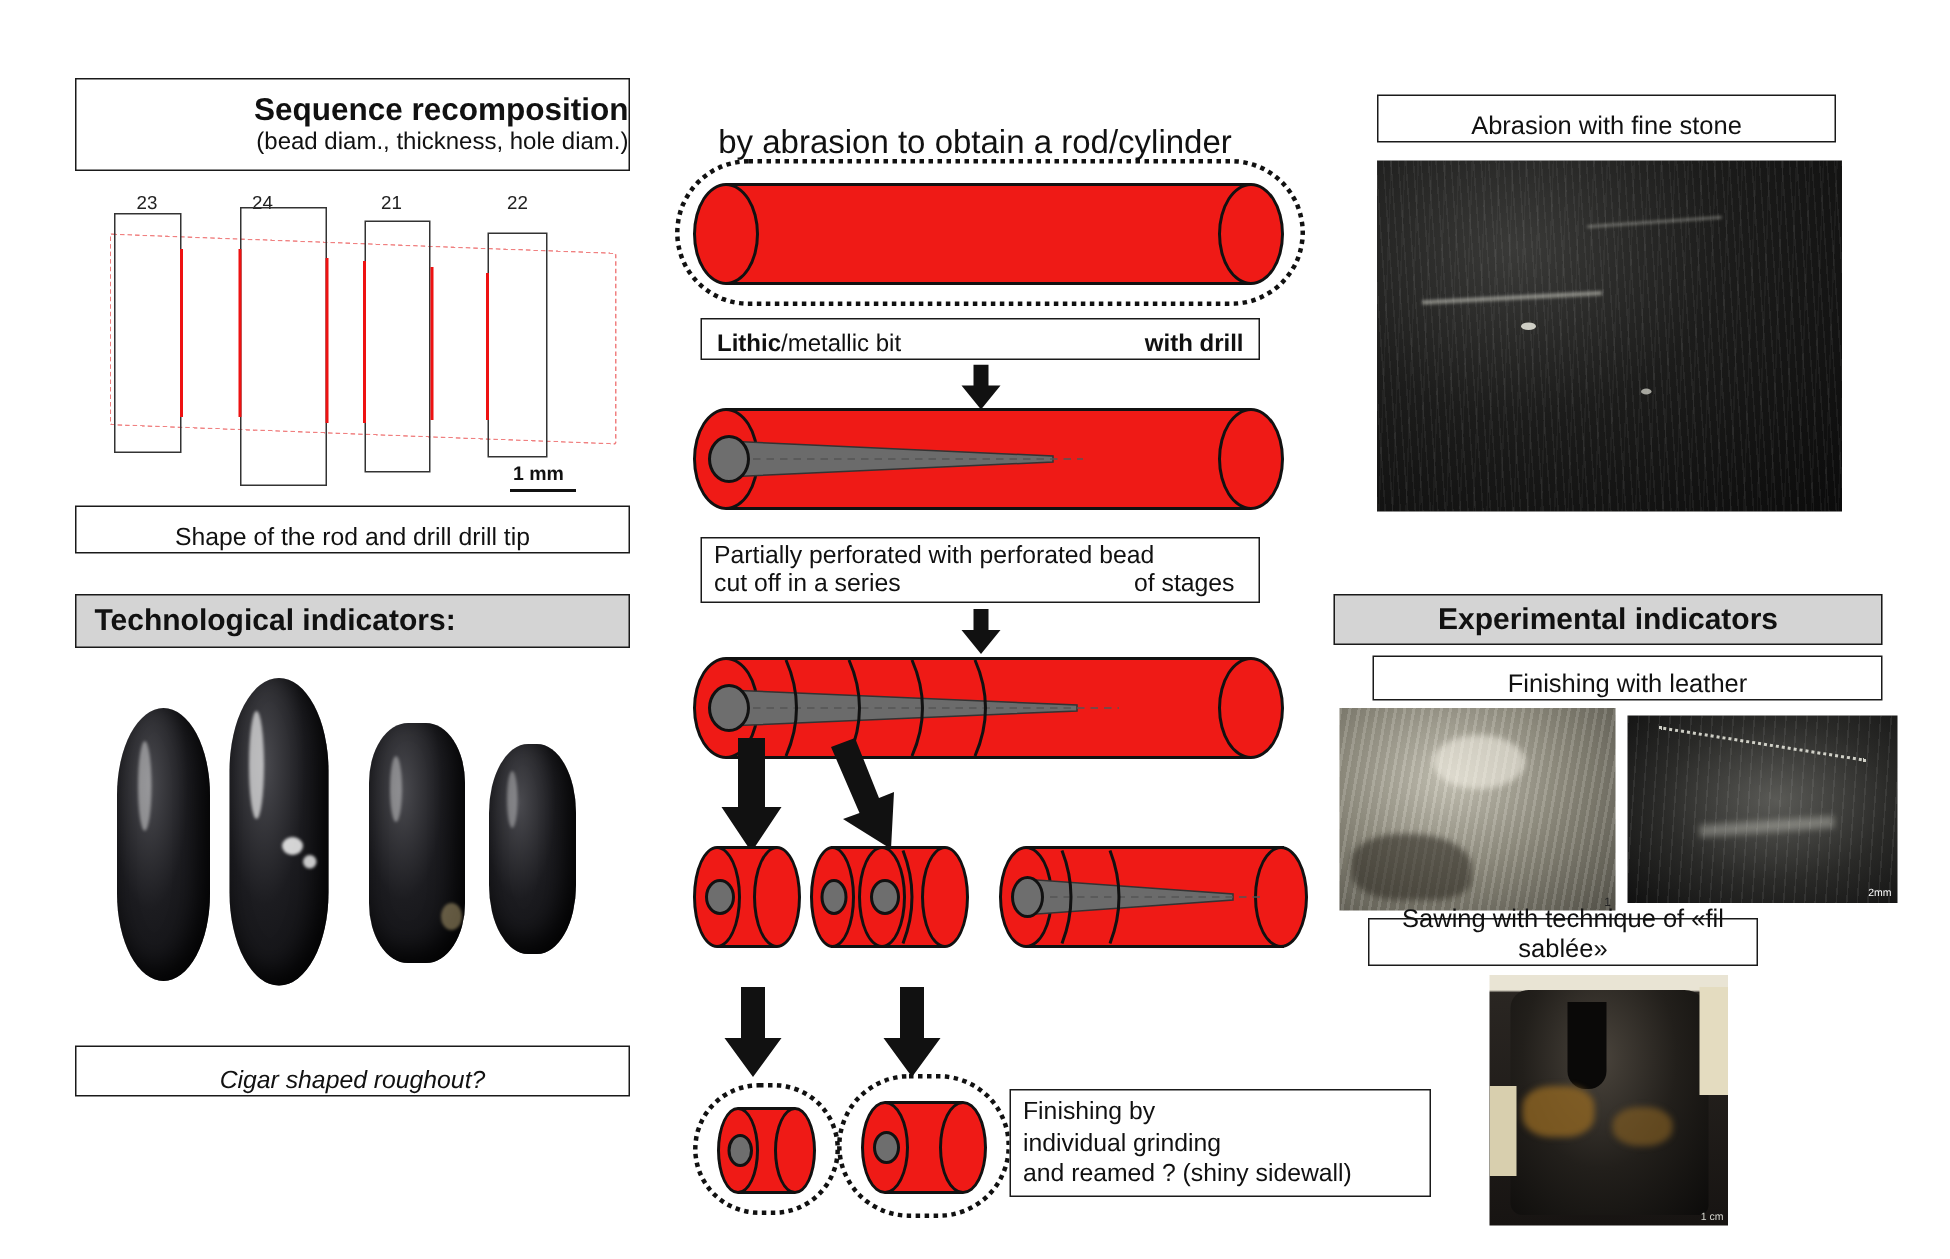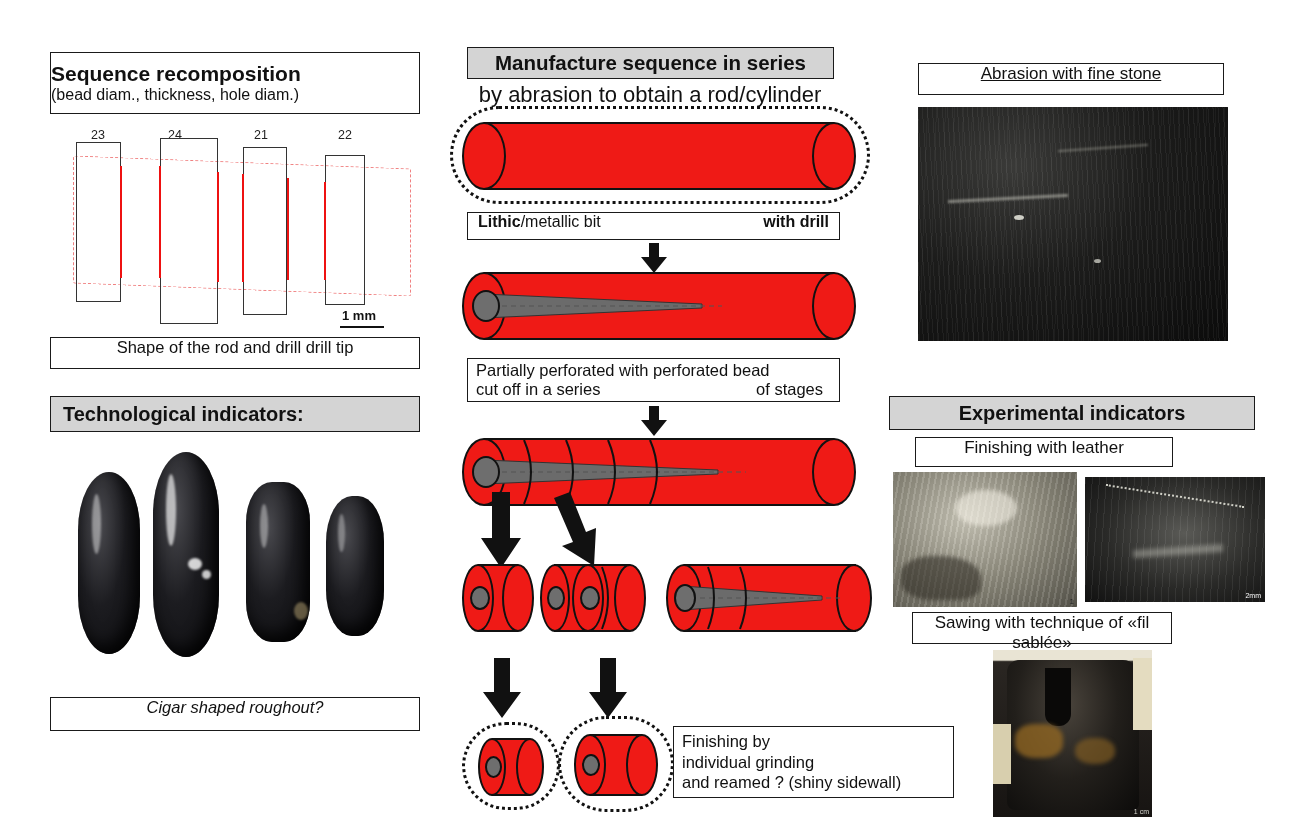--- a/index.html
+++ b/index.html
@@ -18,21 +18,21 @@
     overflow: hidden;
     background: #ffffff;
   }
   .abs { position: absolute; }
 
   .box {
     border: 1px solid #1a1a1a;
     background: #ffffff;
     box-sizing: border-box;
     display: flex;
-    align-items: flex-start;
+    align-items: flex-end;
     justify-content: center;
     text-align: center;
   }
   .hdr-grey {
     background: #d4d4d4;
     border: 1px solid #1a1a1a;
     box-sizing: border-box;
     display: flex;
     align-items: center;
     justify-content: center;
@@ -145,25 +145,25 @@
 
   #bit-box { left: 467px; top: 212px; width: 373px; height: 28px; }
   #bit-box .inner { display: flex; width: 100%; justify-content: space-between; padding: 0 10px; box-sizing: border-box; font-size: 16px; }
 
   #partial-box { left: 467px; top: 358px; width: 373px; height: 44px; flex-direction: column; align-items: flex-start; padding-left: 8px; font-size: 16.5px; }
   #partial-box .row { display: flex; width: 100%; justify-content: space-between; padding-right: 16px; box-sizing: border-box; }
 
   #finish-box { left: 673px; top: 726px; width: 281px; height: 72px; flex-direction: column; align-items: flex-start; padding-left: 8px; font-size: 16.5px; line-height: 1.25; }
 
   
-  #abrasion-label { left: 918px; top: 63px; width: 306px; height: 32px; font-size: 17px; text-decoration: underline; }
+  #abrasion-label { left: 918px; top: 63px; width: 306px; height: 32px; font-size: 17px; }
   #abrasion-photo { left: 918px; top: 107px; width: 310px; height: 234px; }
 
   #exp-ind-box { left: 889px; top: 396px; width: 366px; height: 34px; font-size: 20px; }
-  #leather-label { left: 915px; top: 437px; width: 258px; height: 30px; font-size: 17px; }
+  #leather-label { left: 915px; top: 437px; width: 340px; height: 30px; font-size: 17px; }
   #leather-photo-a { left: 893px; top: 472px; width: 184px; height: 135px; }
   #leather-photo-b { left: 1085px; top: 477px; width: 180px; height: 125px; }
 
   #sawing-label { left: 912px; top: 612px; width: 260px; height: 32px; font-size: 17px; }
   #sawing-photo { left: 993px; top: 650px; width: 159px; height: 167px; }
 
   .photo {
     position: absolute;
     overflow: hidden;
   }
@@ -228,23 +228,20 @@
     <div class="bead-gloss" style="left:226px; top:150px; width:14px; height:18px; opacity:0.55; background:rgba(190,170,120,0.9);"></div>
 
     <div class="bead" style="left:258px; top:44px; width:58px; height:140px; border-radius:26px/46px;"></div>
     <div class="bead-gloss" style="left:270px; top:62px; width:7px; height:38px; opacity:0.4;"></div>
   </div>
 
   <div class="abs box" id="cigar-box">
     <span>Cigar shaped roughout?</span>
   </div>
 
-  <div class="abs hdr-grey" id="mfg-title">
-    <span>Manufacture sequence in series</span>
-  </div>
   <div class="abs plain-text" id="mfg-sub">by abrasion to obtain a rod/cylinder</div>
 
   <div class="abs dotted-halo" style="left:450px; top:106px; width:420px; height:98px; border-radius:52px;"></div>
   <div class="abs cyl" style="left:462px; top:122px; width:394px; height:68px;">
     <div class="cyl-body" style="left:22px; top:0; width:350px; height:68px;"></div>
     <div class="cyl-cap-left" style="left:0px; top:0; width:44px; height:68px;"></div>
     <div class="cyl-cap-right" style="left:350px; top:0; width:44px; height:68px;"></div>
   </div>
 
   <div class="abs" style="left:640px; top:243px;">

